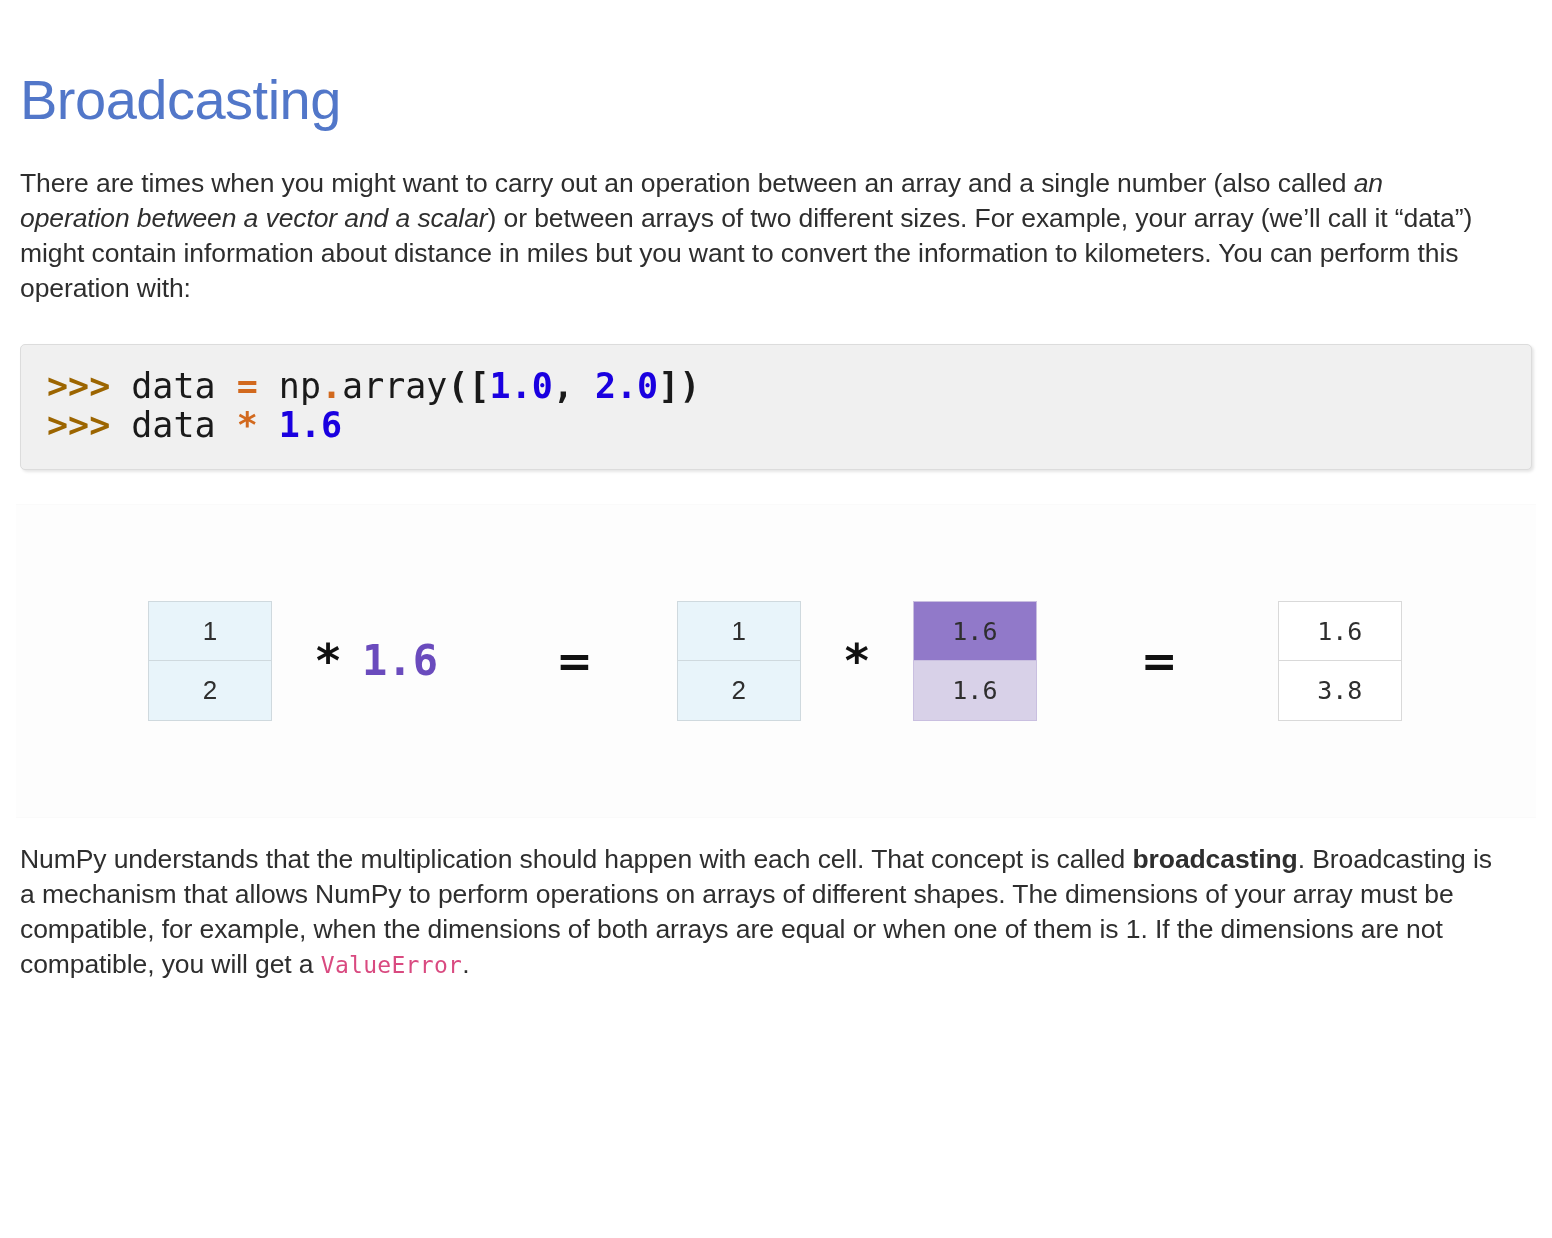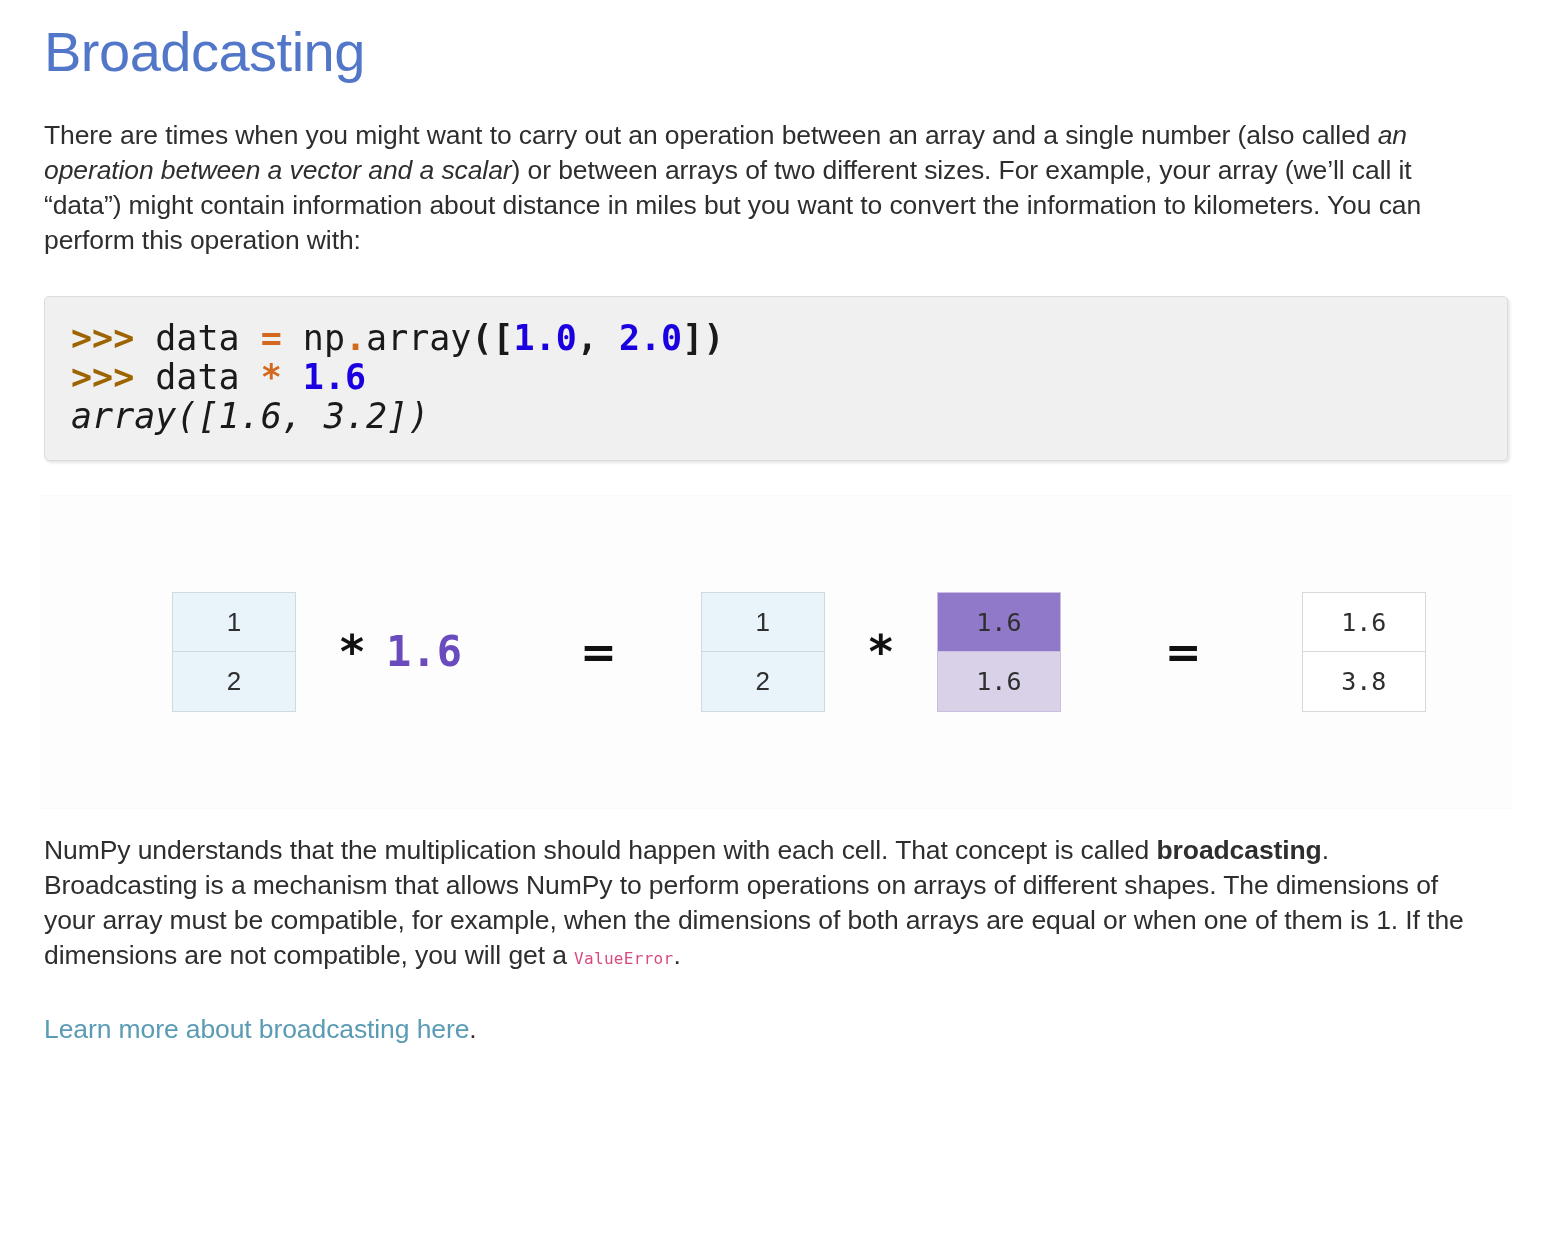--- a/index.html
+++ b/index.html
@@ -27,21 +27,22 @@
     width:1552px;
     min-height:1238px;
     font-family:"Liberation Sans","DejaVu Sans",sans-serif;
     color:var(--body-text);
     -webkit-font-smoothing:antialiased;
   }
 
   .page{
     width:1552px;
     box-sizing:border-box;
-    padding:0 40px;
+    padding:0 16px;
+    margin-top:48px;
   }
 
   
   .page-title{
     margin:0;
     padding:22px 0 0 4px;
     font-size:56px;
     line-height:1.08;
     font-weight:400;
     letter-spacing:-0.5px;
@@ -58,21 +59,21 @@
     font-stretch:condensed;
     color:var(--body-text);
     letter-spacing:-0.1px;
   }
   .para.first{ padding-top:36px; }
   .para em{ font-style:italic; }
   .para strong{ font-weight:700; }
 
   .code-inline{
     font-family:"DejaVu Sans Mono","Liberation Mono",monospace;
-    font-size:16px;
+    font-size:23px;
     color:var(--valueerror-pink);
     letter-spacing:0.3px;
   }
 
   .link{
     color:var(--link-teal);
     text-decoration:none;
   }
 
   
@@ -193,21 +194,20 @@
 
 <div class="page">
 
   <h1 class="page-title">Broadcasting</h1>
 
   <p class="para first"><span>There are times when you might want to carry out an operation between an array and a single number (also called </span><em>an operation between a vector and a scalar</em><span>) or between arrays of two different sizes. For example, your array (we’ll call it “data”) might contain information about distance in miles but you want to convert the information to kilometers. You can perform this operation with:</span></p>
 
   <div class="code-block">
     <div class="code-line"><span class="tok-prompt">&gt;&gt;&gt;</span><span class="tok-plain"> </span><span class="tok-plain">data</span><span class="tok-plain"> </span><span class="tok-op">=</span><span class="tok-plain"> </span><span class="tok-plain">np</span><span class="tok-dot">.</span><span class="tok-plain">array</span><span class="tok-punc">([</span><span class="tok-num">1.0</span><span class="tok-punc">, </span><span class="tok-num">2.0</span><span class="tok-punc">])</span></div>
     <div class="code-line"><span class="tok-prompt">&gt;&gt;&gt;</span><span class="tok-plain"> </span><span class="tok-plain">data</span><span class="tok-plain"> </span><span class="tok-op">*</span><span class="tok-plain"> </span><span class="tok-num">1.6</span></div>
-    <div class="code-line code-out">array([1.6, 3.2])</div>
   </div>
 
   <div class="figure">
     <div class="figure-inner">
 
       <div class="arr arr-blue">
         <div class="cell sans">1</div>
         <div class="cell sans">2</div>
       </div>
 
@@ -245,15 +245,14 @@
 
     </div>
   </div>
 
   <div class="spacer-24"></div>
 
   <p class="para"><span>NumPy understands that the multiplication should happen with each cell. That concept is called </span><strong>broadcasting</strong><span>. Broadcasting is a mechanism that allows NumPy to perform operations on arrays of different shapes. The dimensions of your array must be compatible, for example, when the dimensions of both arrays are equal or when one of them is 1. If the dimensions are not compatible, you will get a </span><code class="code-inline">ValueError</code><span>.</span></p>
 
   <div class="spacer-36"></div>
 
-  <p class="para"><a class="link" href="#">Learn more about broadcasting here</a><span>.</span></p>
 
 </div>
 
 </body></html>

